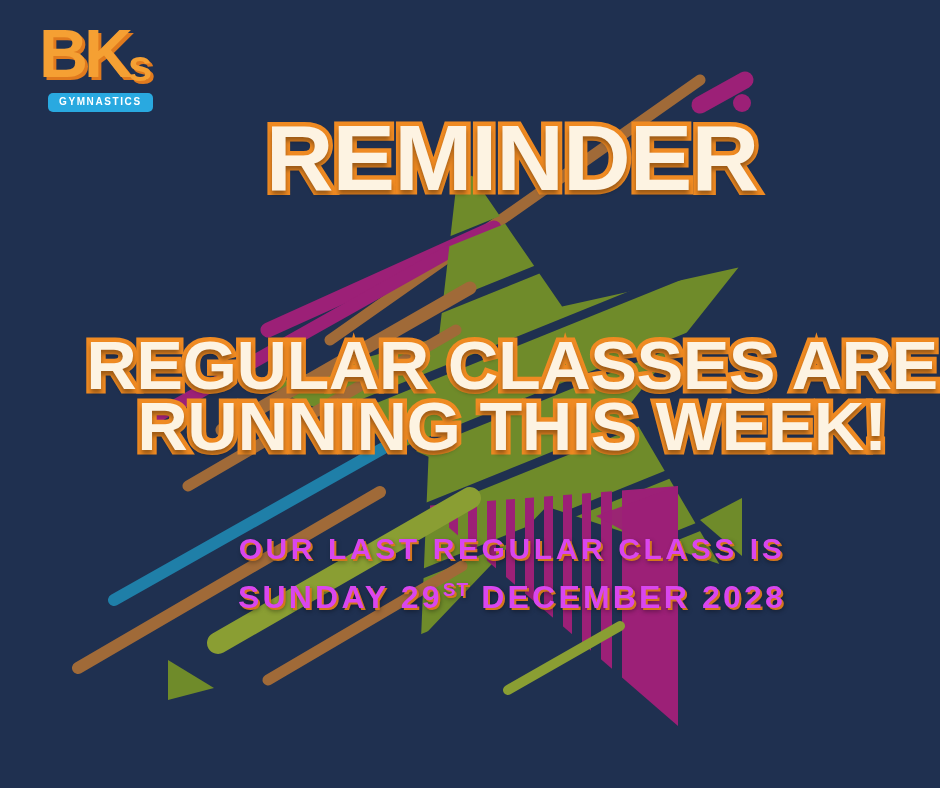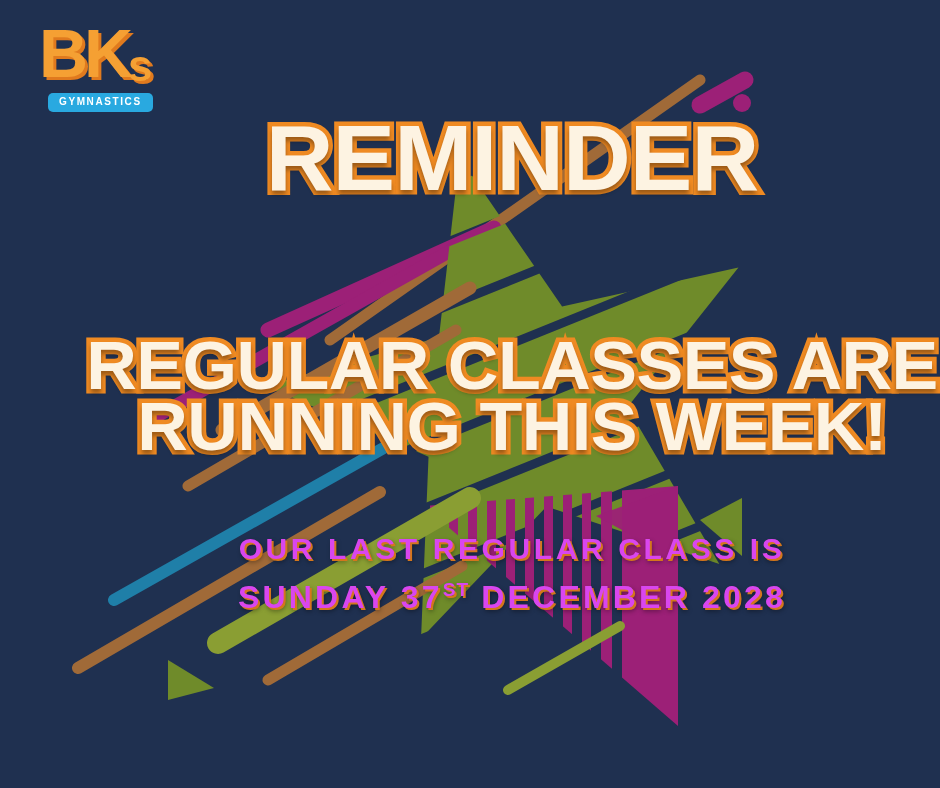--- a/index.html
+++ b/index.html
@@ -227,17 +227,17 @@
 
     <div class="hl hl-outline" id="title-reminder">REMINDER</div>
 
     <div class="hl hl-outline" id="msg-line-1">REGULAR CLASSES ARE</div>
 
     <div class="hl hl-outline" id="msg-line-2">RUNNING THIS WEEK!</div>
 
     <div class="sub" id="sub-line-1">OUR LAST REGULAR CLASS IS</div>
 
     <div class="sub" id="sub-line-2">
-      <span>SUNDAY 37</span><span class="ord">ST</span><span> DECEMBER 2028</span>
+      <span>SUNDAY 29</span><span class="ord">ST</span><span> DECEMBER 2028</span>
     </div>
 
   </div>
 </div>
 
 </body></html>

